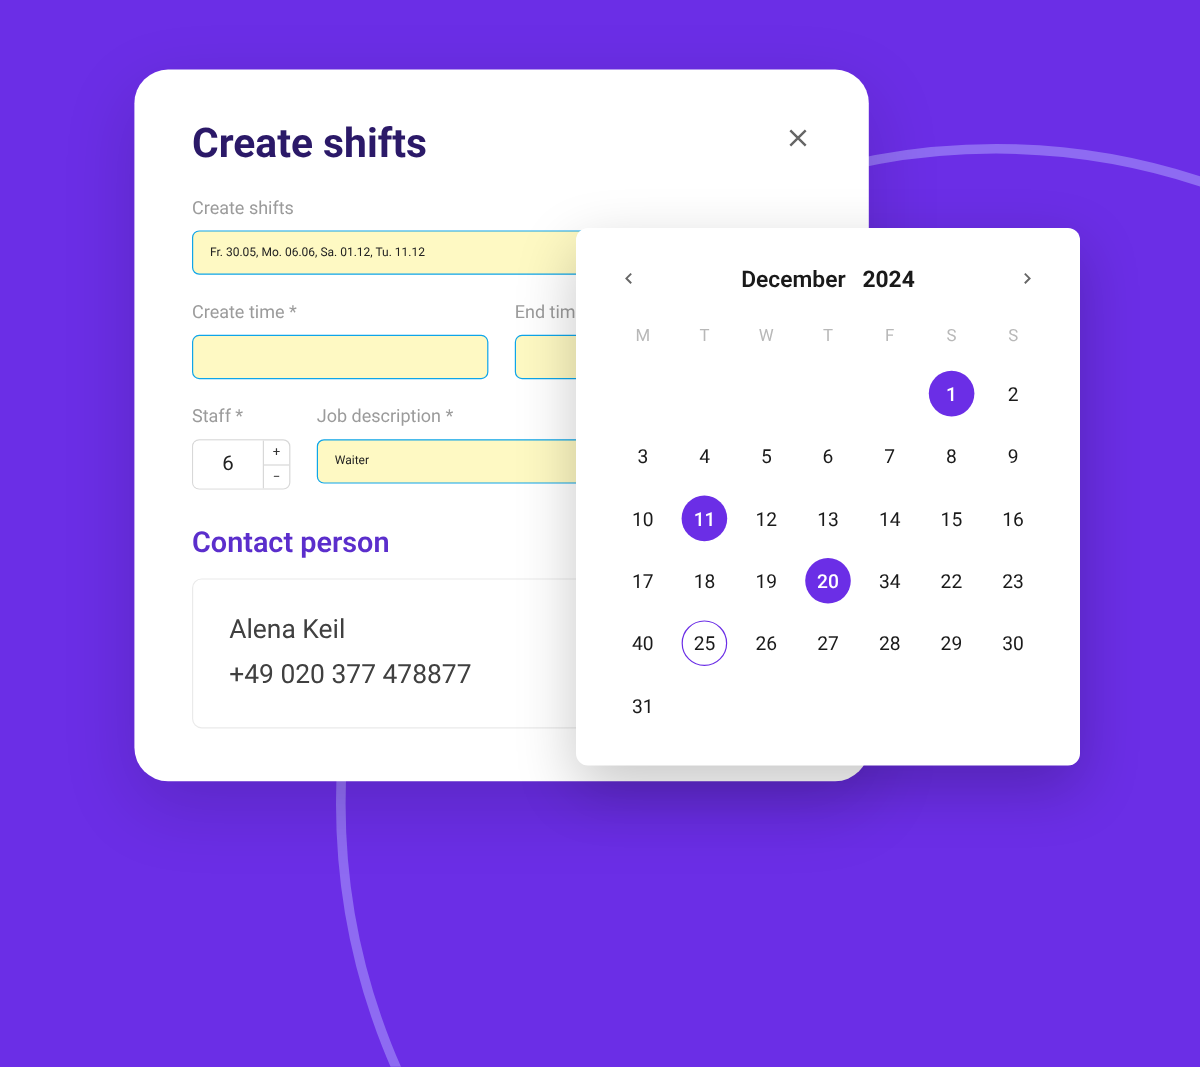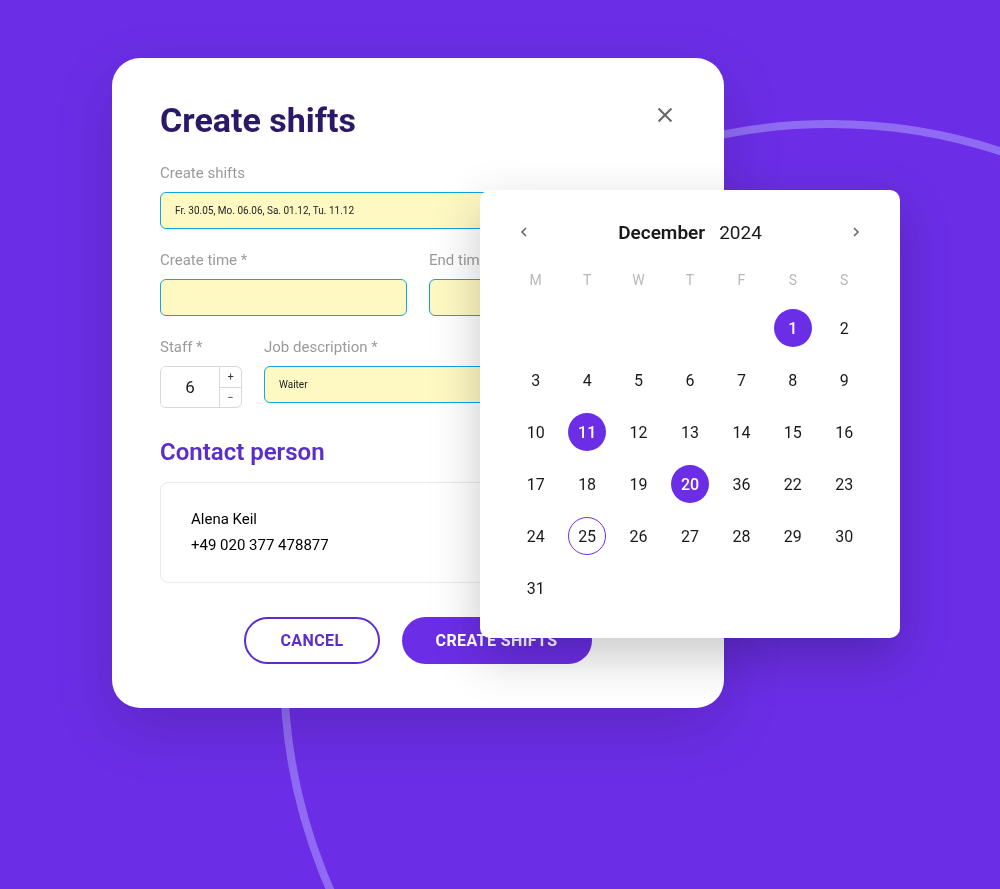--- a/index.html
+++ b/index.html
@@ -107,22 +107,22 @@
     .section-header {
       font-size: 24px;
       font-weight: 600;
       color: #5B2ECC;
       margin: 30px 0 16px 0;
     }
     .contact-card {
       border: 1px solid #EAEAEA;
       border-radius: 8px;
       padding: 24px 30px;
-      font-size: 15px;
-      color: #000000;
+      font-size: 22px;
+      color: #404040;
       line-height: 1.7;
     }
     .actions {
       display: flex;
       gap: 22px;
       justify-content: center;
       margin-top: 34px;
     }
     .btn {
       border-radius: 999px;
@@ -174,21 +174,21 @@
     .cal-title {
       flex: 1;
       text-align: center;
       display: flex;
       gap: 14px;
       justify-content: center;
       font-size: 19px;
       color: #1A1A1A;
     }
     .cal-month { font-weight: 600; }
-    .cal-year { font-weight: 400; }
+    .cal-year { font-weight: 700; }
     .cal-grid {
       display: grid;
       grid-template-columns: repeat(7, 1fr);
       row-gap: 12px;
       text-align: center;
     }
     .cal-dow {
       font-size: 14px;
       color: #B8B8B8;
       padding-bottom: 8px;
@@ -260,24 +260,20 @@
       <input class="text-input" value="Waiter" style="">
     </div>
   </div>
 
   <div class="section-header">Contact person</div>
   <div class="contact-card">
     <div>Alena Keil</div>
     <div>+49 020 377 478877</div>
   </div>
 
-  <div class="actions">
-    <button class="btn btn-secondary">CANCEL</button>
-    <button class="btn btn-primary">CREATE SHIFTS</button>
-  </div>
 </div>
 
 <div class="calendar">
   <div class="cal-header">
     <div class="cal-nav">
       <svg viewBox="0 0 24 24">
           <polyline points="15 18 9 12 15 6"></polyline>
         </svg>
     </div>
     <div class="cal-title">
@@ -357,30 +353,30 @@
       <div class="cal-cell">
         <div class="cal-day">18</div>
       </div>
       <div class="cal-cell">
         <div class="cal-day">19</div>
       </div>
       <div class="cal-cell">
         <div class="cal-day selected">20</div>
       </div>
       <div class="cal-cell">
-        <div class="cal-day">36</div>
+        <div class="cal-day">34</div>
       </div>
       <div class="cal-cell">
         <div class="cal-day">22</div>
       </div>
       <div class="cal-cell">
         <div class="cal-day">23</div>
       </div>
       <div class="cal-cell">
-        <div class="cal-day">24</div>
+        <div class="cal-day">40</div>
       </div>
       <div class="cal-cell">
         <div class="cal-day outlined">25</div>
       </div>
       <div class="cal-cell">
         <div class="cal-day">26</div>
       </div>
       <div class="cal-cell">
         <div class="cal-day">27</div>
       </div>

